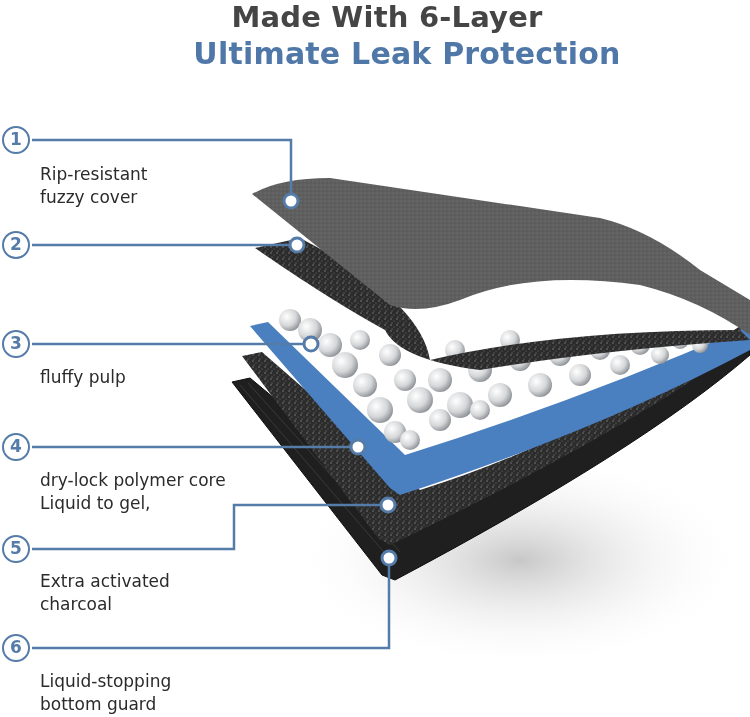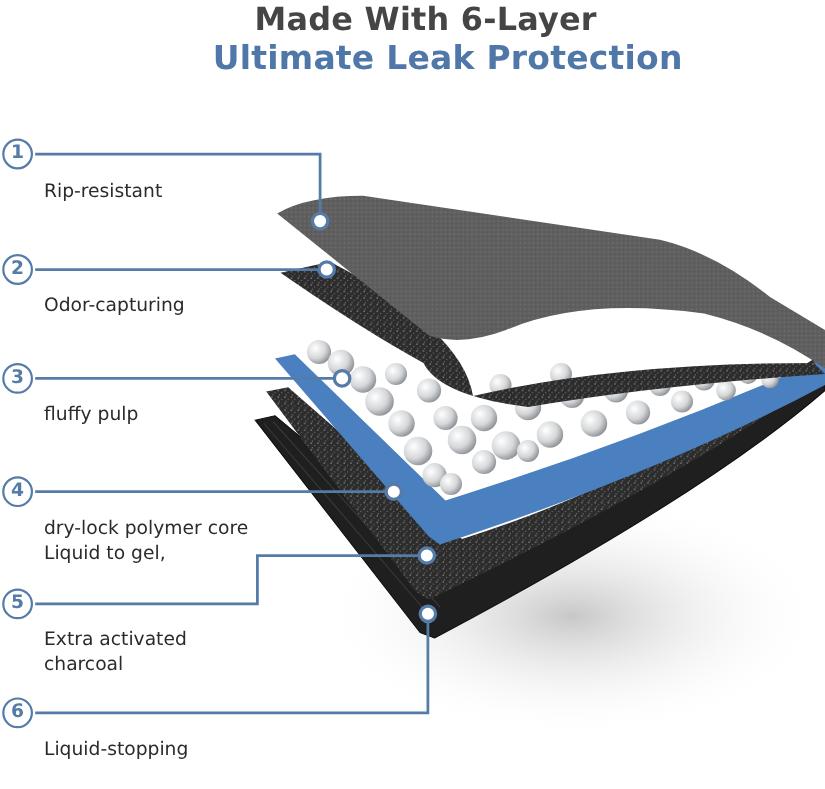--- a/index.html
+++ b/index.html
@@ -105,25 +105,25 @@
     <circle cx="311" cy="344" r="7"></circle>
     <circle cx="358" cy="447" r="7"></circle>
     <circle cx="388" cy="505" r="7"></circle>
     <circle cx="389" cy="558" r="7"></circle>
   </g>
 </svg>
 
 <div class="badge" style="top:126px">1</div>
 <div class="label" style="top:163px">
   <span>Rip-resistant</span>
+  <span>fuzzy cover</span>
 </div>
 
 <div class="badge" style="top:231px">2</div>
 <div class="label" style="top:267px">
-  <span>Odor-capturing</span>
 </div>
 
 <div class="badge" style="top:330px">3</div>
 <div class="label" style="top:366px">
   <span>fluffy pulp</span>
 </div>
 
 <div class="badge" style="top:433px">4</div>
 <div class="label" style="top:469px">
   <span>dry-lock polymer core</span>
@@ -132,13 +132,14 @@
 
 <div class="badge" style="top:535px">5</div>
 <div class="label" style="top:570px">
   <span>Extra activated</span>
   <span>charcoal</span>
 </div>
 
 <div class="badge" style="top:634px">6</div>
 <div class="label" style="top:670px">
   <span>Liquid-stopping</span>
+  <span>bottom guard</span>
 </div>
 
 </body></html>

